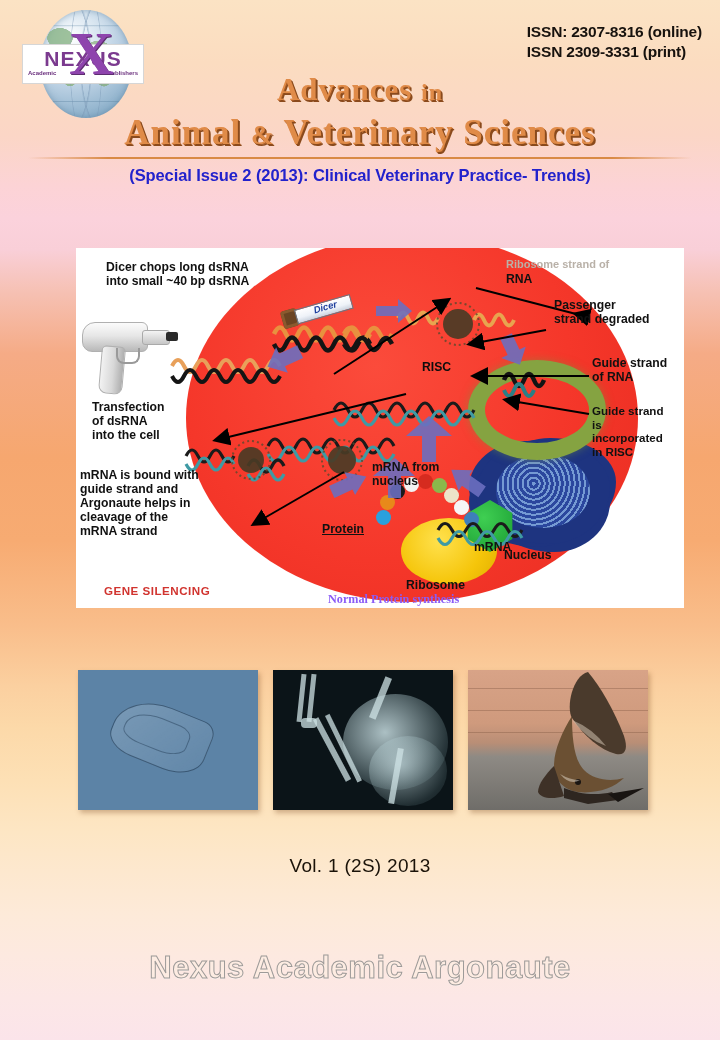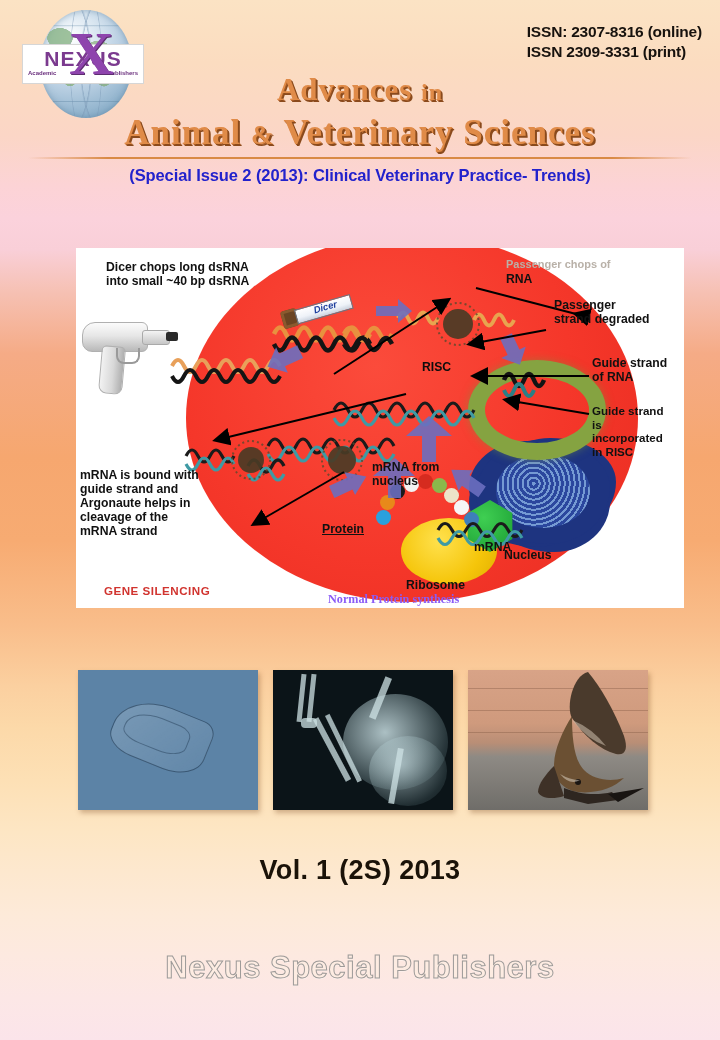--- a/index.html
+++ b/index.html
@@ -241,21 +241,21 @@
 
   .xray-bone{position:absolute;background:rgba(205,225,228,.75);filter:blur(.4px);}
   .xray-mass{position:absolute;border-radius:50%;background:radial-gradient(ellipse at 40% 40%, rgba(200,222,226,.85),rgba(120,150,155,.25) 70%,rgba(20,30,35,0) 100%);}
 
   .brick-line{position:absolute;left:0;width:100%;height:1px;background:rgba(120,80,60,.35);}
   .hawk{position:absolute;}
 
   
   .vol{
     position:absolute;left:0;top:855px;width:720px;text-align:center;
-    font-size:27px;font-weight:bold;color:#1a1208;letter-spacing:.3px;
+    font-size:19px;font-weight:normal;color:#1a1208;letter-spacing:.3px;
   }
   .publisher{
     position:absolute;left:0;top:950px;width:720px;text-align:center;
     font-size:31px;font-weight:bold;color:#fdece2;letter-spacing:.5px;
     -webkit-text-stroke:1px #9d9a98;
     text-shadow:0 1px 1px rgba(255,255,255,.6);
   }
 </style>
 </head>
 <body>
@@ -397,30 +397,33 @@
       <div class="gun-body"></div>
       <div class="gun-grip"></div>
       <div class="gun-trig"></div>
       <div class="gun-barrel"></div>
       <div class="gun-tip"></div>
     </div>
 
     <div class="dlabel sz13" style="left:30px;top:12px;white-space:pre;">Dicer chops long dsRNA
 into small ~40 bp dsRNA</div>
 
+    <div class="dlabel sz13" style="left:16px;top:152px;white-space:pre;">Transfection
+of dsRNA
+into the cell</div>
 
     <div class="dlabel sz13" style="left:4px;top:212px;white-space:pre;margin-top:8px;">mRNA is bound with
 guide strand and
 Argonaute helps in
 cleavage of the
 mRNA strand</div>
 
     <div class="dlabel sz12 silencing" style="left:28px;top:336px;">GENE SILENCING</div>
 
-    <div class="dlabel sz11 faded" style="left:430px;top:10px;">Passenger chops of</div>
+    <div class="dlabel sz11 faded" style="left:430px;top:10px;">Ribosome strand of</div>
     <div class="dlabel sz13" style="left:430px;top:24px;">RNA</div>
 
     <div class="dlabel sz13" style="left:478px;top:50px;white-space:pre;">Passenger
 strand degraded</div>
 
     <div class="dlabel sz13" style="left:516px;top:108px;white-space:pre;">Guide strand
 of RNA</div>
 
     <div class="dlabel sz12" style="left:516px;top:156px;white-space:pre;">Guide strand
 is
@@ -473,15 +476,15 @@
         <path d="M96 118 C110 124 128 126 144 122 L150 130 L120 134 L96 128 Z" fill="#2e2620"></path>
         <path d="M140 124 L176 118 L150 132 Z" fill="#191512"></path>
         <circle cx="110" cy="112" r="3" fill="#1a1512"></circle>
         <path d="M104 50 q20 8 34 26 q-18 -6 -34 -26 Z" fill="#cdbfae" opacity=".55"></path>
         <path d="M92 104 q10 6 20 6 q-10 6 -20 -6 Z" fill="#e4dacb" opacity=".5"></path>
       </svg>
     </div>
   </div>
 
   <div class="vol">Vol. 1 (2S) 2013</div>
-  <div class="publisher">Nexus Special Publishers</div>
+  <div class="publisher">Nexus Academic Argonaute</div>
 
 </div>
 
 </body></html>

